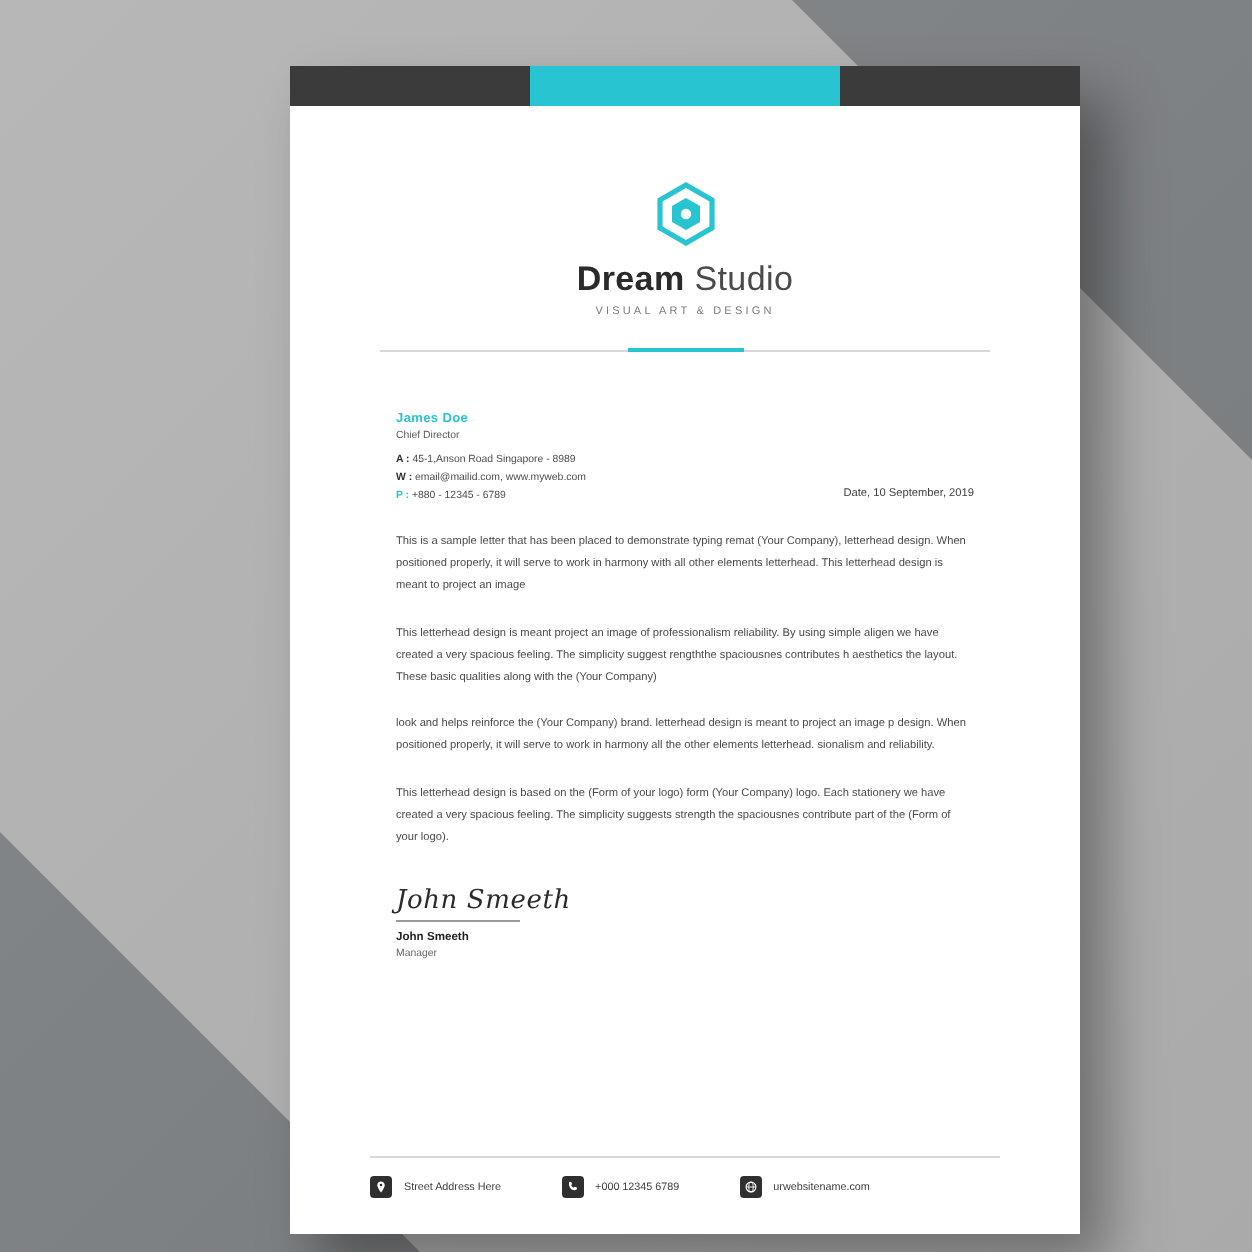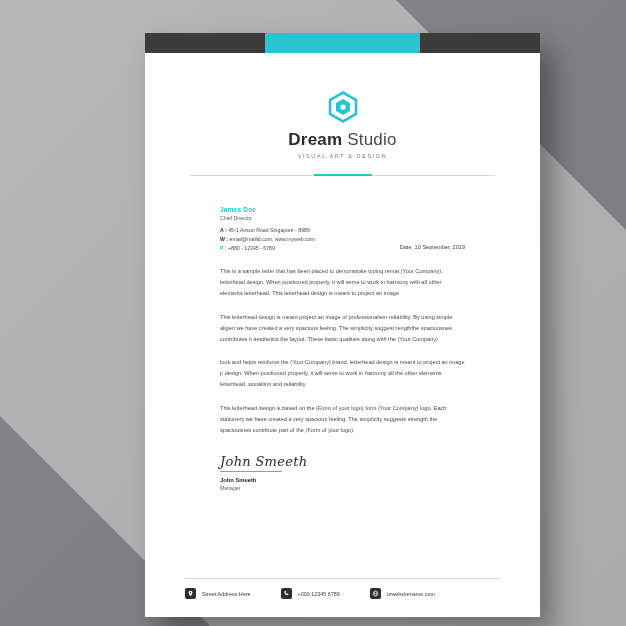--- a/index.html
+++ b/index.html
@@ -118,21 +118,21 @@
     left: 50%;
     transform: translateX(-50%);
     top: -1px;
     width: 58px;
     height: 2px;
     background: #29c4d1;
   }
 
   
   .content {
-    padding: 0 75px;
+    padding: 0 53px;
     margin-top: 30px;
   }
   .sender-name {
     color: #29c4d1;
     font-size: 6.5px;
     font-weight: bold;
     letter-spacing: .2px;
   }
   .sender-title {
     color: #5b5b5b;

